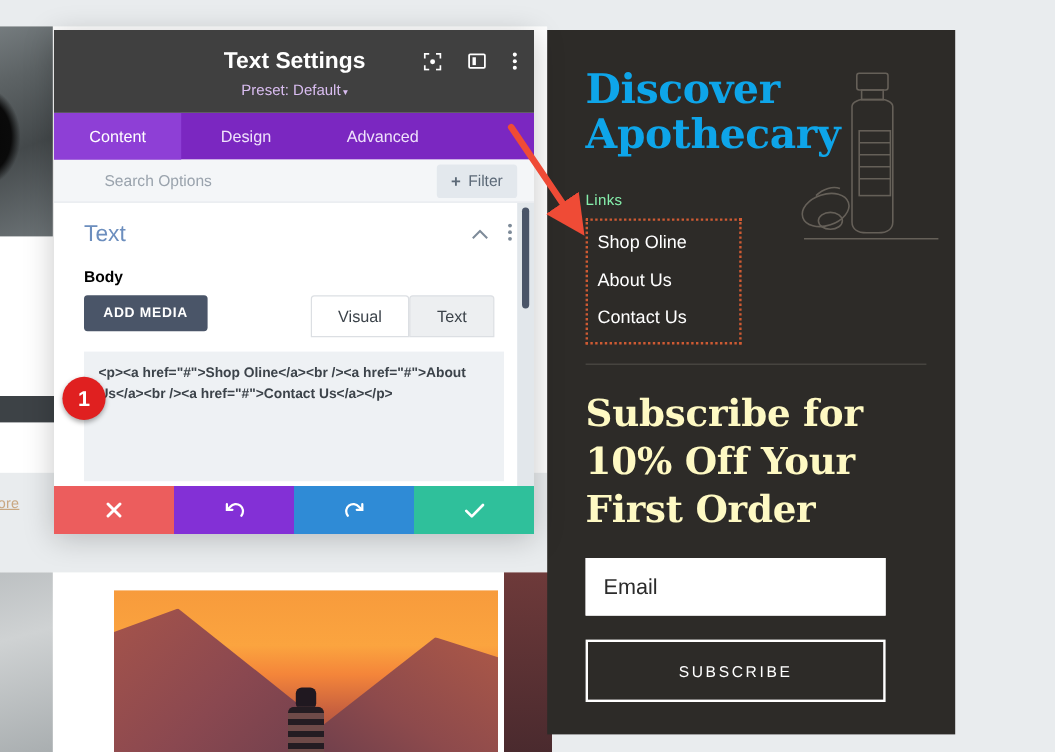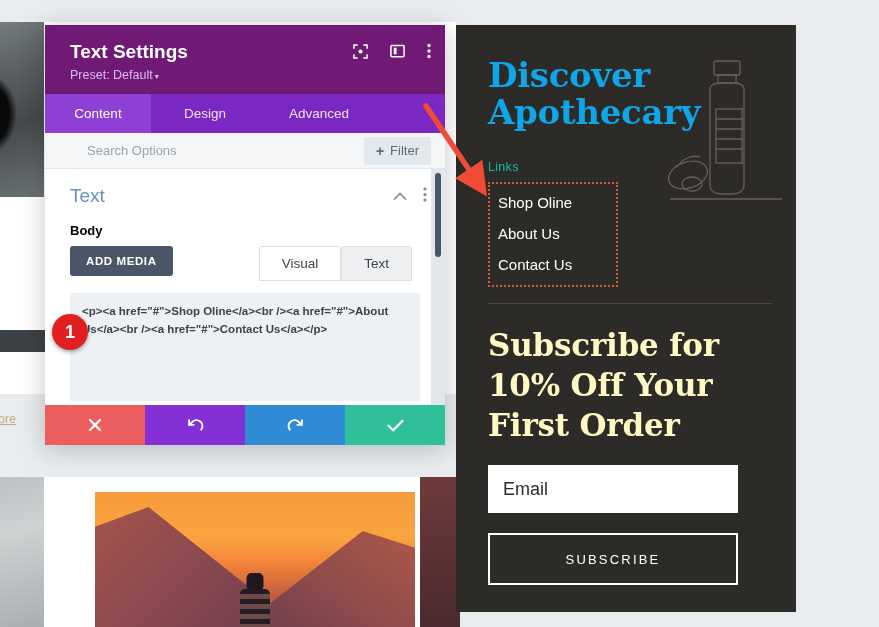--- a/index.html
+++ b/index.html
@@ -85,21 +85,21 @@
   }
   .panel-inner { position: absolute; left: 32px; top: 0; right: 24px; }
   .discover-title {
     margin: 0; padding-top: 32px;
     font-family: "DejaVu Serif", "Liberation Serif", serif;
     font-weight: 700; font-size: 34px; line-height: 1.08;
     color: #0ea5e9; letter-spacing: -0.3px;
     position: relative; z-index: 2;
   }
   .links-label {
-    margin: 30px 0 0 0; font-size: 12.5px; color: #14b8a6; letter-spacing: .3px;
+    margin: 30px 0 0 0; font-size: 12.5px; color: #86efac; letter-spacing: .3px;
   }
   .links-box {
     margin-top: 8px; padding: 10px 0 12px 8px;
     border: 2px dotted #cf5b33; width: 118px; box-sizing: content-box;
   }
   .footer-link {
     display: block; color: #ffffff; font-size: 15px; text-decoration: none;
     margin: 0 0 14px 0;
   }
   .footer-link:last-child { margin-bottom: 0; }
@@ -123,21 +123,21 @@
     border: 2px solid #ffffff; box-sizing: border-box; background: transparent;
     color: #ffffff; font-size: 13px; letter-spacing: 2.2px;
     display: flex; align-items: center; justify-content: center; cursor: pointer;
   }
 
   
   .modal {
     position: absolute; left: 45px; top: 25px; width: 400px;
     box-shadow: 0 4px 24px rgba(0,0,0,.22);
   }
-  .modal-head { background: #701a75; padding: 16px 24px 12px 25px; position: relative; }
+  .modal-head { background: #404040; padding: 16px 24px 12px 25px; position: relative; text-align: center; }
   .modal-title { margin: 0; color: #fff; font-size: 19px; font-weight: 700; }
   .modal-preset {
     margin: 5px 0 0 0; color: #d9bdf0; font-size: 12.5px;
   }
   .modal-preset .caret { font-size: 8px; margin-left: 2px; }
   .head-icons {
     position: absolute; right: 14px; top: 18px;
     display: flex; gap: 22px; align-items: center;
   }
   .head-icons svg { display: block; }

